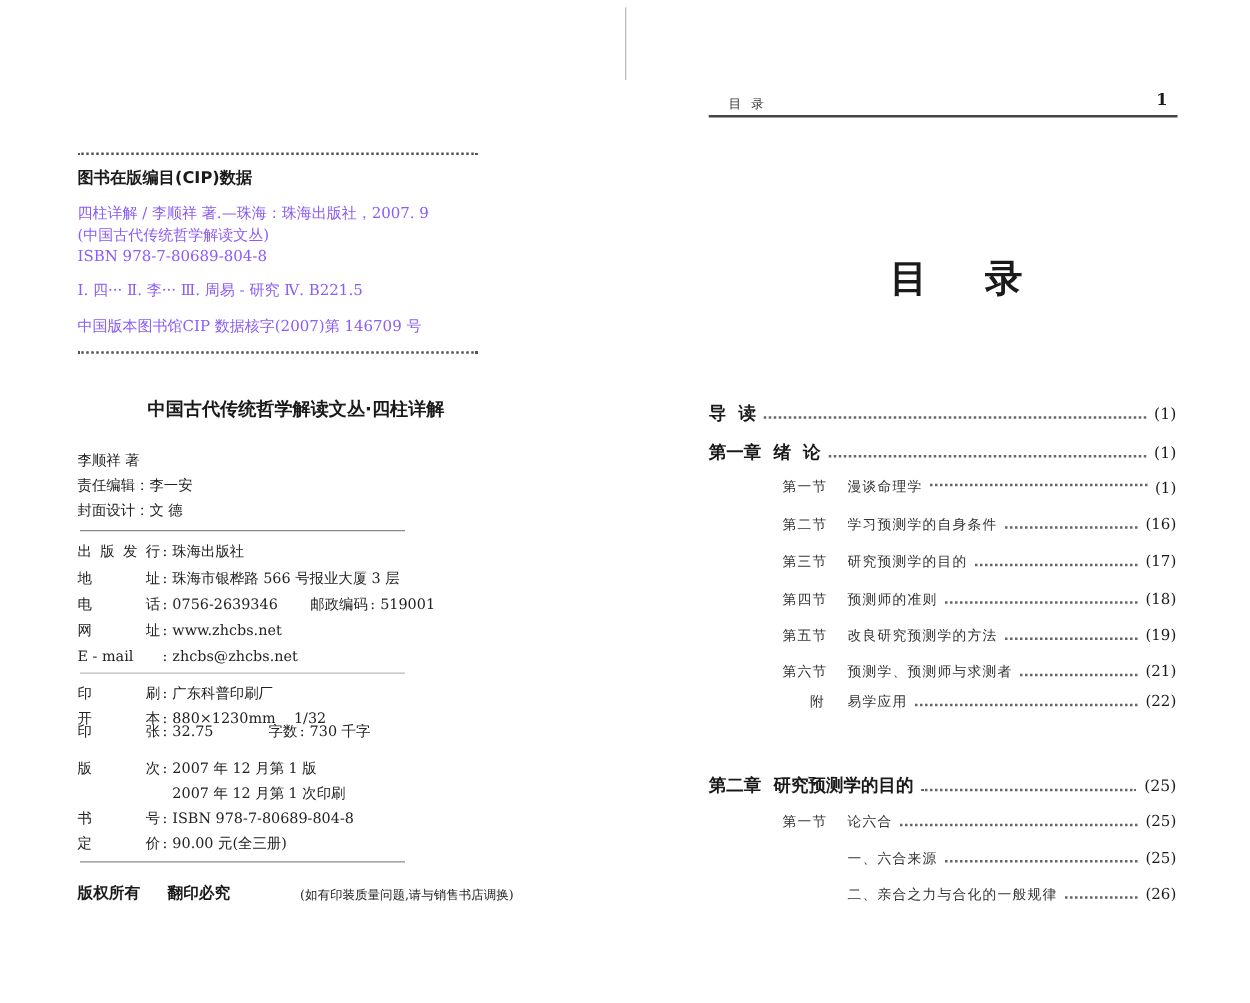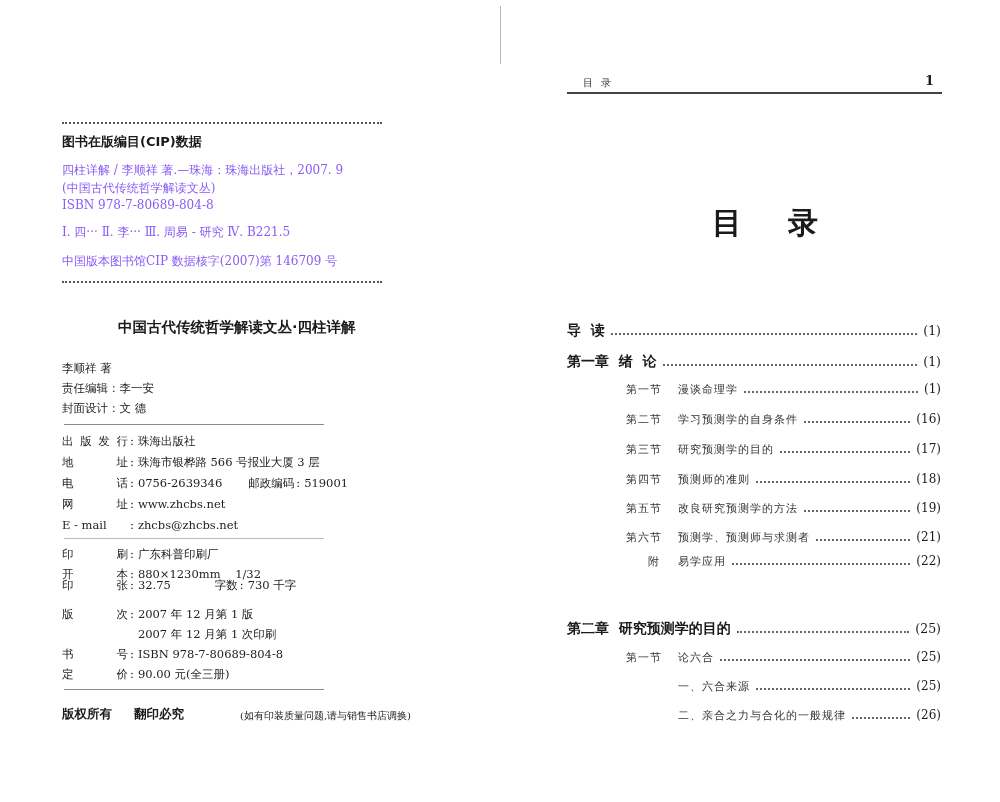--- a/index.html
+++ b/index.html
@@ -113,21 +113,21 @@
 <div class="abs toc-row lvl-chapter" style="left:567px; top:322px; width:374px;">
   <span class="label" style="white-space:pre;text-align:right;">导  读</span>
     <span class="leader"></span>
     <span class="page">(1)</span>
 </div>
 <div class="abs toc-row lvl-chapter" style="left:567px; top:353px; width:374px;">
   <span class="label" style="white-space:pre;">第一章  绪  论</span>
     <span class="leader"></span>
     <span class="page">(1)</span>
 </div>
-<div class="abs toc-row lvl-section" style="left:626px; top:382px; width:315px;">
+<div class="abs toc-row lvl-section" style="left:626px; top:382px; width:315px;align-items:center;">
   <span class="label"><span class="num">第一节</span><span>漫谈命理学</span></span>
     <span class="leader"></span>
     <span class="page">(1)</span>
 </div>
 <div class="abs toc-row lvl-section" style="left:626px; top:412px; width:315px;">
   <span class="label"><span class="num">第二节</span><span>学习预测学的自身条件</span></span>
     <span class="leader"></span>
     <span class="page">(16)</span>
 </div>
 <div class="abs toc-row lvl-section" style="left:626px; top:442px; width:315px;justify-content:center;">

